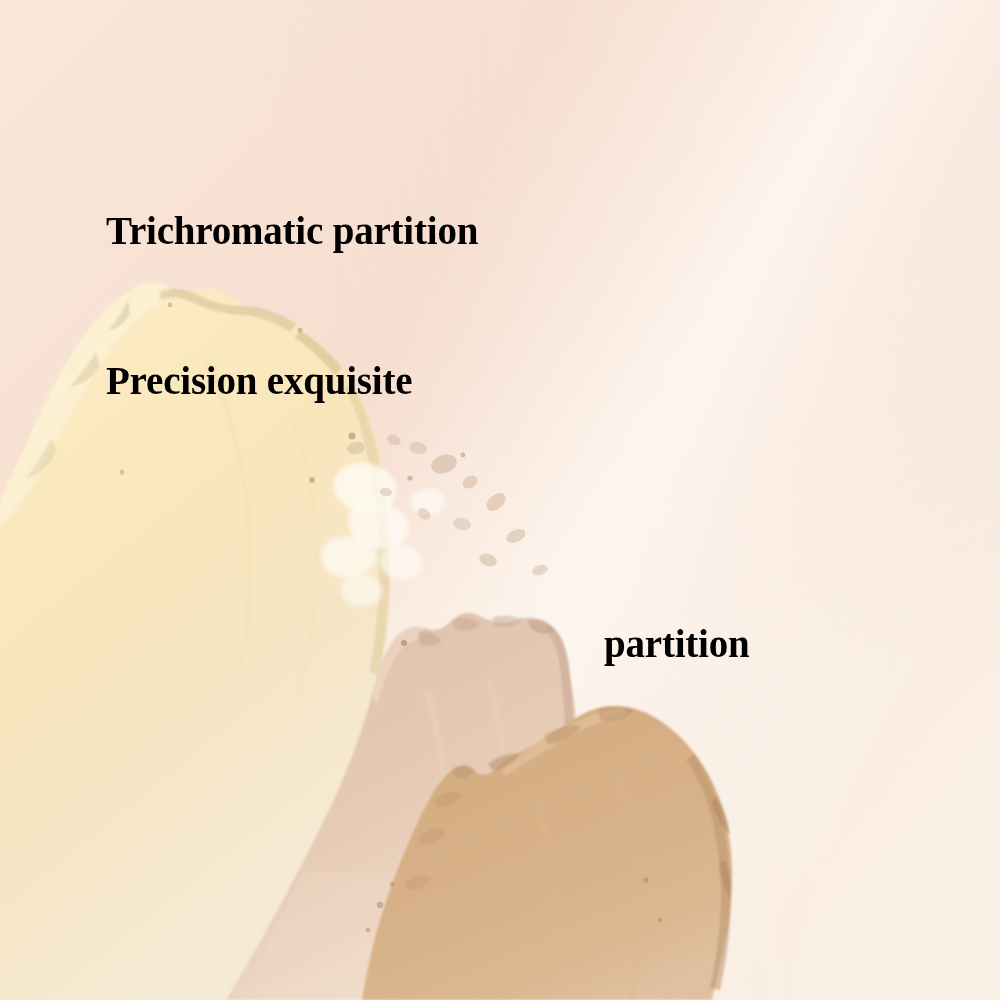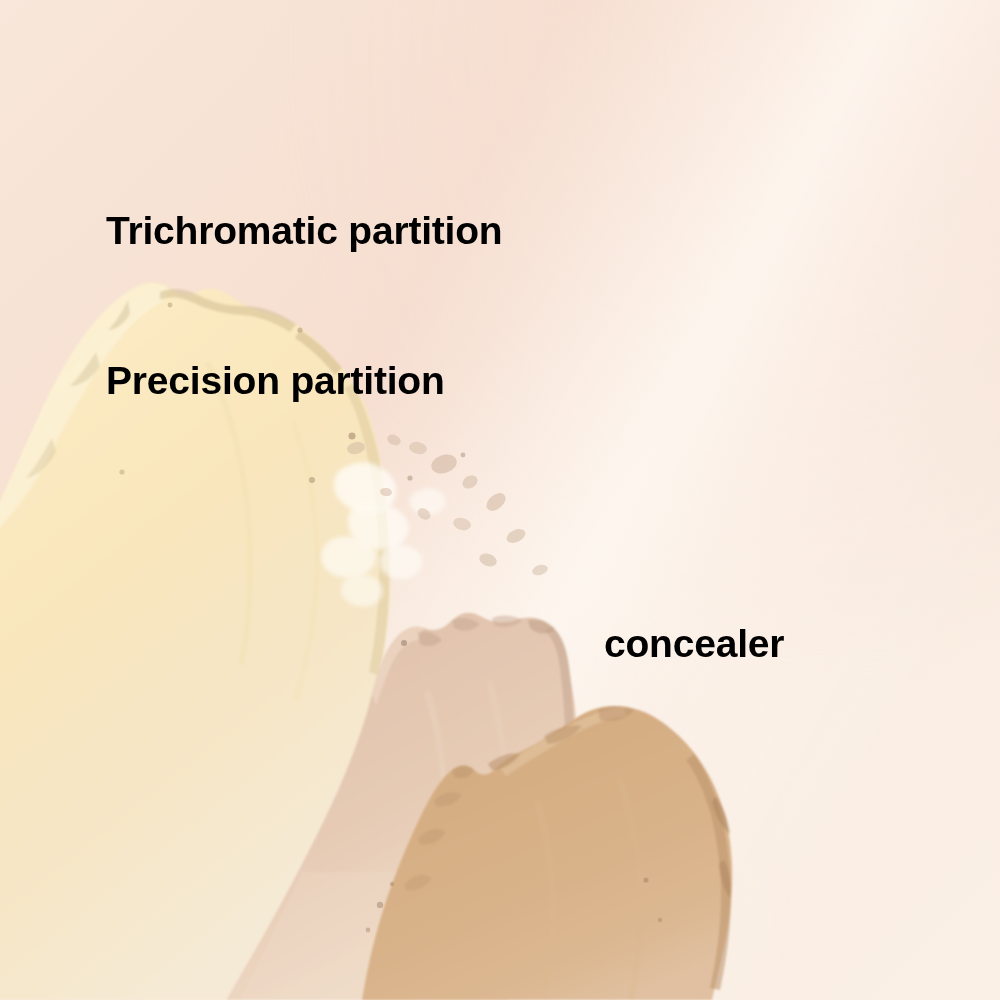--- a/index.html
+++ b/index.html
@@ -80,21 +80,21 @@
     position: absolute;
     color: #000000;
     font-weight: bold;
     font-size: 39px;
     line-height: 50px;
     letter-spacing: -0.2px;
     white-space: pre;
   }
   #headline-primary { left: 106px; top: 106px; }
   #headline-secondary { left: 604px; top: 519px; }
-  .headline .line { display: block; }
+  .headline .line { display: block; font-family: Liberation Serif, serif; }
 </style>
 </head>
 <body>
 
 <div id="stage">
 
   <div class="bg-base"></div>
   <div class="bg-tr-warm"></div>
   <div class="bg-diag-streak"></div>
   <div class="bg-bl-cream"></div>
@@ -318,20 +318,20 @@
         <circle cx="368" cy="930" r="2.4" fill="#8a6a50" opacity="0.4"></circle>
         <circle cx="392" cy="884" r="2.2" fill="#8a6a50" opacity="0.4"></circle>
         <circle cx="646" cy="880" r="2.6" fill="#8a6a50" opacity="0.4"></circle>
         <circle cx="660" cy="920" r="2.2" fill="#8a6a50" opacity="0.35"></circle>
       </g>
     </svg>
   </div>
 
   <div id="headline-primary" class="headline">
     <span class="line">Trichromatic partition</span>
-    <span class="line">Precision partition</span>
+    <span class="line">Precision exquisite</span>
   </div>
 
   <div id="headline-secondary" class="headline">
-    <span class="line">concealer</span>
+    <span class="line">partition</span>
   </div>
 
 </div>
 
 </body></html>

